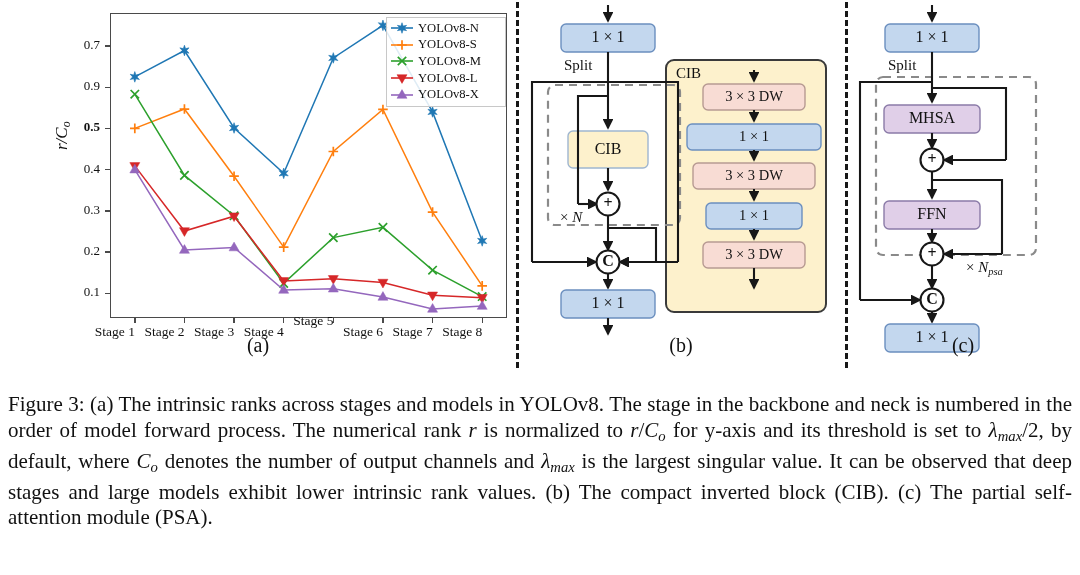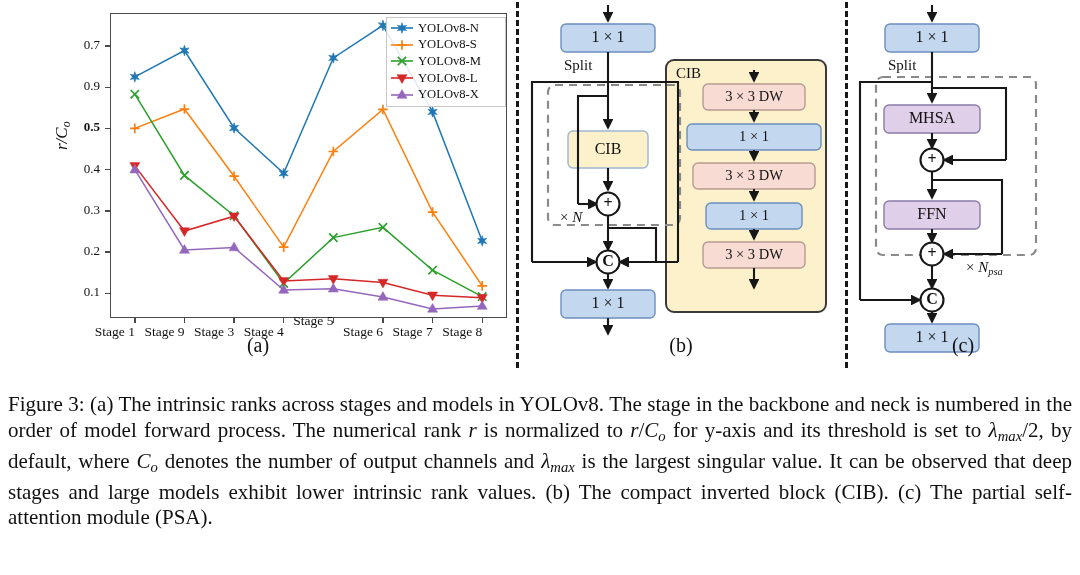--- a/index.html
+++ b/index.html
@@ -165,21 +165,21 @@
       <div class="ytick-label" style="left: 52px; top: 160.622px;">0.4</div>
       <div class="ytick-mark" style="left: 105px; top: 127.805px;"></div>
       <div class="ytick-label" style="left: 52px; top: 119.405px; font-weight: bold;">0.5</div>
       <div class="ytick-mark" style="left: 105px; top: 86.5892px;"></div>
       <div class="ytick-label" style="left: 52px; top: 78.1892px;">0.9</div>
       <div class="ytick-mark" style="left: 105px; top: 45.373px;"></div>
       <div class="ytick-label" style="left: 52px; top: 36.973px;">0.7</div>
       <div class="xtick-mark" style="left: 134.213px; top: 318px;"></div>
       <div class="xtick-label" style="left: 94.8125px; width: 80px; top: 324px;">Stage 1</div>
       <div class="xtick-mark" style="left: 183.838px; top: 318px;"></div>
-      <div class="xtick-label" style="left: 144.438px; width: 80px; top: 324px;">Stage 9</div>
+      <div class="xtick-label" style="left: 144.438px; width: 80px; top: 324px;">Stage 2</div>
       <div class="xtick-mark" style="left: 233.463px; top: 318px;"></div>
       <div class="xtick-label" style="left: 194.062px; width: 80px; top: 324px;">Stage 3</div>
       <div class="xtick-mark" style="left: 283.087px; top: 318px;"></div>
       <div class="xtick-label" style="left: 243.688px; width: 80px; top: 324px;">Stage 4</div>
       <div class="xtick-mark" style="left: 332.712px; top: 318px;"></div>
       <div class="xtick-label" style="left: 293.312px; width: 80px; top: 313px;">Stage 5</div>
       <div class="xtick-mark" style="left: 382.337px; top: 318px;"></div>
       <div class="xtick-label" style="left: 342.938px; width: 80px; top: 324px;">Stage 6</div>
       <div class="xtick-mark" style="left: 431.962px; top: 318px;"></div>
       <div class="xtick-label" style="left: 392.562px; width: 80px; top: 324px;">Stage 7</div>

